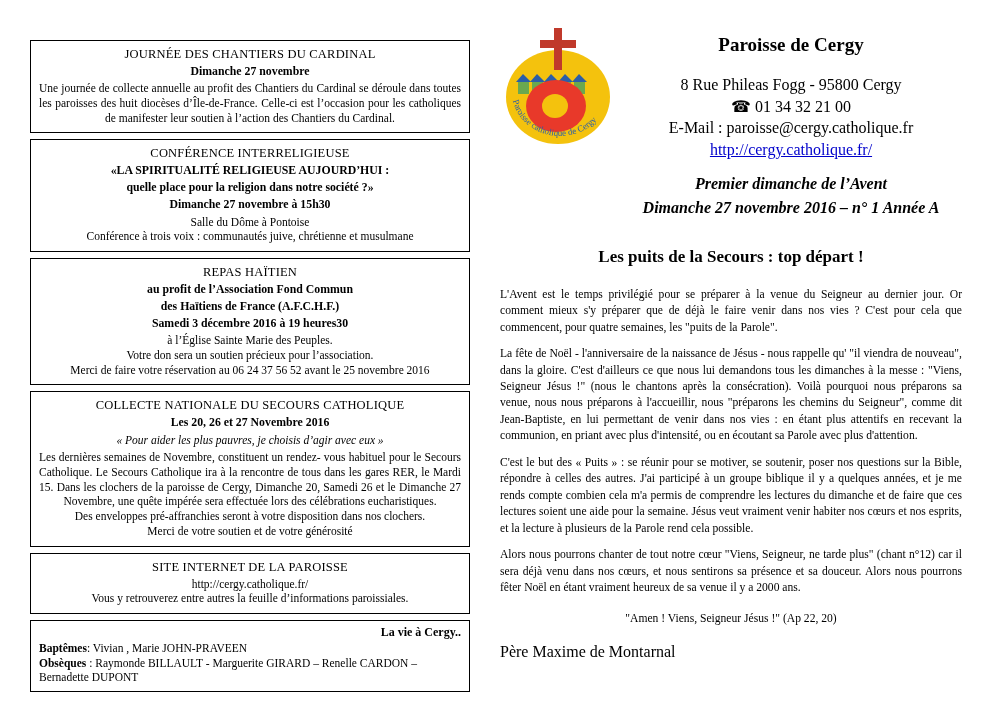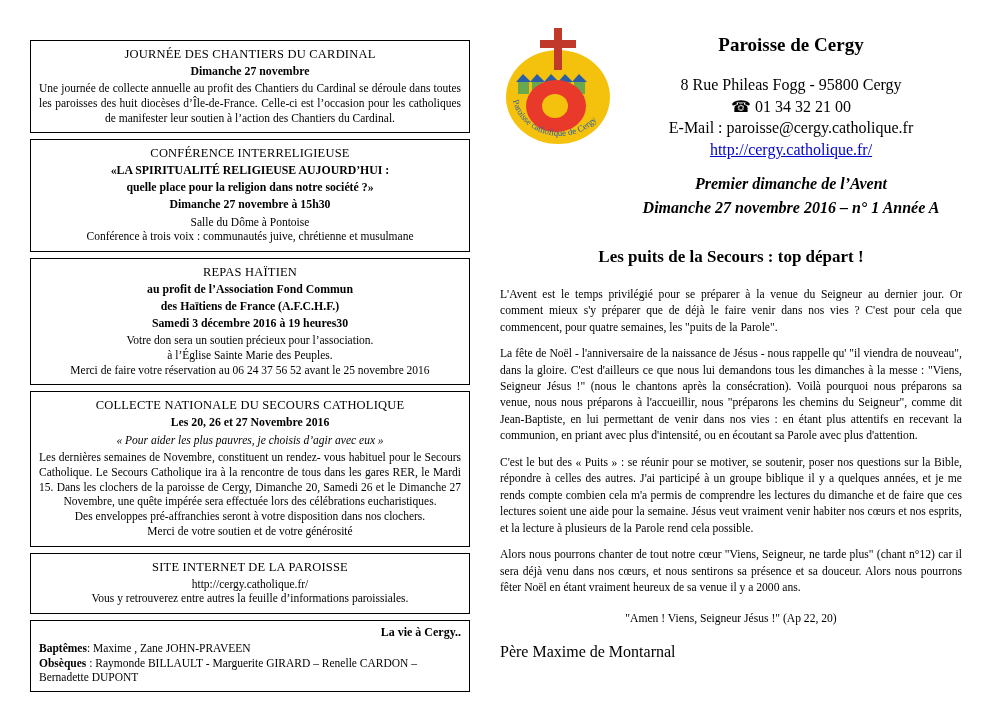--- a/index.html
+++ b/index.html
@@ -241,22 +241,22 @@
       <div class="sub">Dimanche 27 novembre à 15h30</div>
       <p class="center">Salle du Dôme à Pontoise</p>
       <p class="center">Conférence à trois voix : communautés juive, chrétienne et musulmane</p>
     </div>
 
     <div class="box">
       <div class="ttl">REPAS HAÏTIEN</div>
       <div class="sub">au profit de l’Association Fond Commun</div>
       <div class="sub">des Haïtiens de France (A.F.C.H.F.)</div>
       <div class="sub">Samedi 3 décembre 2016 à 19 heures30</div>
+      <p class="center">à l’Église Sainte Marie des Peuples.</p>
       <p class="center">Votre don sera un soutien précieux pour l’association.</p>
-      <p class="center">à l’Église Sainte Marie des Peuples.</p>
       <p class="center">Merci de faire votre réservation au 06 24 37 56 52 avant le 25 novembre 2016</p>
     </div>
 
     <div class="box">
       <div class="ttl">COLLECTE NATIONALE DU SECOURS CATHOLIQUE</div>
       <div class="sub">Les 20, 26 et 27 Novembre 2016</div>
       <p class="center ital">« Pour aider les plus pauvres, je choisis d’agir avec eux »</p>
       <p class="justif">Les dernières  semaines de Novembre, constituent un rendez- vous habituel pour le Secours Catholique. Le Secours Catholique ira à la  rencontre de tous dans les gares RER, le Mardi 15. Dans les clochers de la paroisse de Cergy, Dimanche 20,  Samedi 26 et le Dimanche 27 Novembre, une quête  impérée  sera effectuée lors des célébrations eucharistiques.</p>
       <p class="center">Des enveloppes  pré-affranchies seront à votre disposition dans nos clochers.</p>
       <p class="center">Merci de votre soutien et de votre générosité</p>
@@ -264,21 +264,21 @@
 
     <div class="box">
       <div class="ttl">SITE INTERNET DE LA PAROISSE</div>
       <p class="center">http://cergy.catholique.fr/</p>
       <p class="center">Vous y retrouverez entre autres la feuille d’informations paroissiales.</p>
     </div>
 
     <div class="box box-last">
       <div class="lv">La vie à Cergy..</div>
       <div>
-        <span class="lbl">Baptêmes</span><span>: Maxime , Zane JOHN-PRAVEEN</span>
+        <span class="lbl">Baptêmes</span><span>: Vivian , Marie JOHN-PRAVEEN</span>
       </div>
       <div>
         <span class="lbl">Obsèques</span><span> : Raymonde BILLAULT - Marguerite GIRARD – Renelle CARDON – Bernadette DUPONT</span>
       </div>
     </div>
 
   </div>
 
   <div class="right-col">
 

